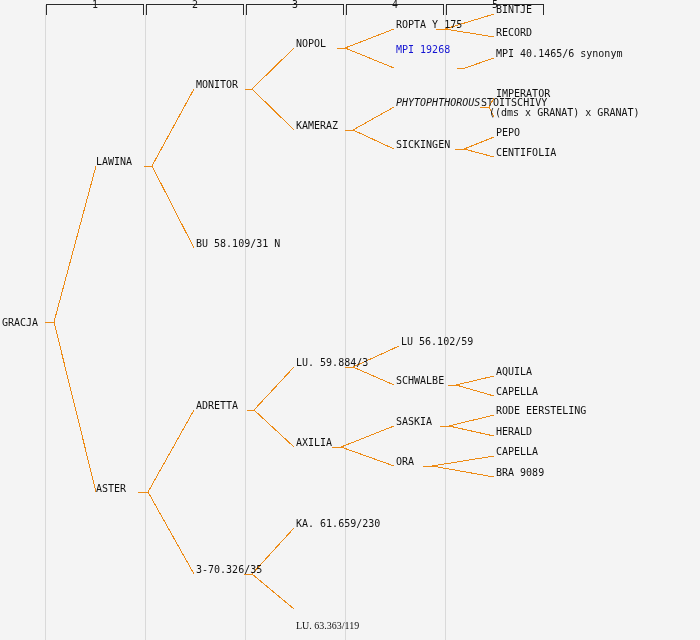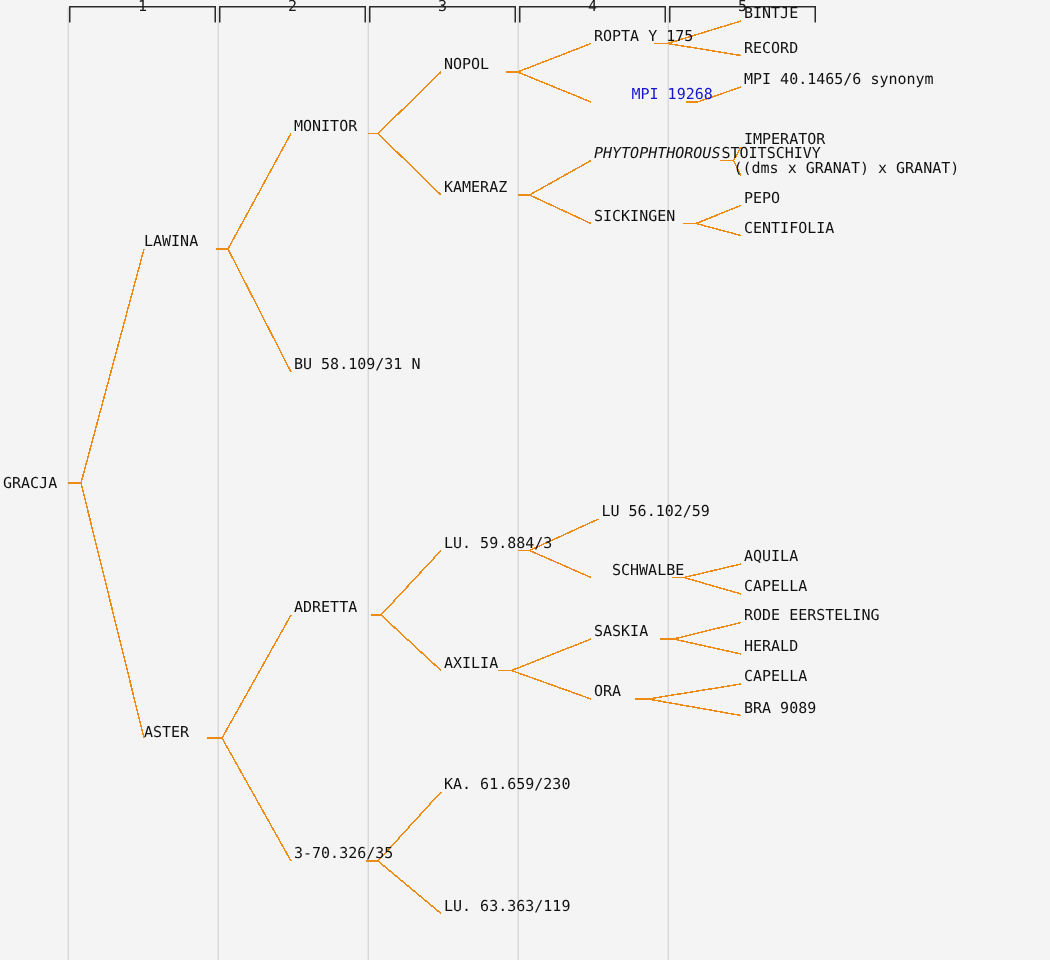--- a/index.html
+++ b/index.html
@@ -111,27 +111,27 @@
       <div class="node" style="left: 96px; top: 483px; color: rgb(17, 17, 17);">ASTER</div>
       <div class="node" style="left: 196px; top: 79px; color: rgb(17, 17, 17);">MONITOR</div>
       <div class="node" style="left: 196px; top: 238px; color: rgb(17, 17, 17);">BU 58.109/31 N</div>
       <div class="node" style="left: 196px; top: 400px; color: rgb(17, 17, 17);">ADRETTA</div>
       <div class="node" style="left: 196px; top: 564px; color: rgb(17, 17, 17);">3-70.326/35</div>
       <div class="node" style="left: 296px; top: 38px; color: rgb(17, 17, 17);">NOPOL</div>
       <div class="node" style="left: 296px; top: 120px; color: rgb(17, 17, 17);">KAMERAZ</div>
       <div class="node" style="left: 296px; top: 357px; color: rgb(17, 17, 17);">LU. 59.884/3</div>
       <div class="node" style="left: 296px; top: 437px; color: rgb(17, 17, 17);">AXILIA</div>
       <div class="node" style="left: 296px; top: 518px; color: rgb(17, 17, 17);">KA. 61.659/230</div>
-      <div class="node" style="left: 296px; top: 599px; color: rgb(17, 17, 17);">LU. 63.363/119</div>
+      <div class="node" style="left: 296px; top: 620px; color: rgb(17, 17, 17); font-family: Liberation Serif, serif;">LU. 63.363/119</div>
       <div class="node" style="left: 396px; top: 19px; color: rgb(17, 17, 17);">ROPTA Y 175</div>
-      <div class="node link" style="left: 396px; top: 58px; color: rgb(20, 20, 210); margin-left: 25px;">MPI 19268</div>
+      <div class="node link" style="left: 396px; top: 44px; color: rgb(20, 20, 210);">MPI 19268</div>
       <div class="node" style="left: 396px; top: 97px; color: rgb(17, 17, 17); font-style: italic;">PHYTOPHTHOROUS</div>
       <div class="node" style="left: 396px; top: 139px; color: rgb(17, 17, 17);">SICKINGEN</div>
       <div class="node" style="left: 401px; top: 336px; color: rgb(17, 17, 17);">LU 56.102/59</div>
-      <div class="node" style="left: 396px; top: 375px; color: rgb(17, 17, 17); margin-left: 12px;">SCHWALBE</div>
+      <div class="node" style="left: 396px; top: 375px; color: rgb(17, 17, 17);">SCHWALBE</div>
       <div class="node" style="left: 396px; top: 416px; color: rgb(17, 17, 17);">SASKIA</div>
       <div class="node" style="left: 396px; top: 456px; color: rgb(17, 17, 17);">ORA</div>
       <div class="node" style="left: 496px; top: 4px; color: rgb(17, 17, 17);">BINTJE</div>
       <div class="node" style="left: 496px; top: 27px; color: rgb(17, 17, 17);">RECORD</div>
       <div class="node" style="left: 496px; top: 48px; color: rgb(17, 17, 17);">MPI 40.1465/6 synonym</div>
       <div class="node" style="left: 496px; top: 88px; color: rgb(17, 17, 17);">IMPERATOR</div>
       <div class="node" style="left: 481px; top: 97px; color: rgb(17, 17, 17);">STOITSCHIVY</div>
       <div class="node" style="left: 489px; top: 107px; color: rgb(17, 17, 17);">((dms x GRANAT) x GRANAT)</div>
       <div class="node" style="left: 496px; top: 127px; color: rgb(17, 17, 17);">PEPO</div>
       <div class="node" style="left: 496px; top: 147px; color: rgb(17, 17, 17);">CENTIFOLIA</div>

